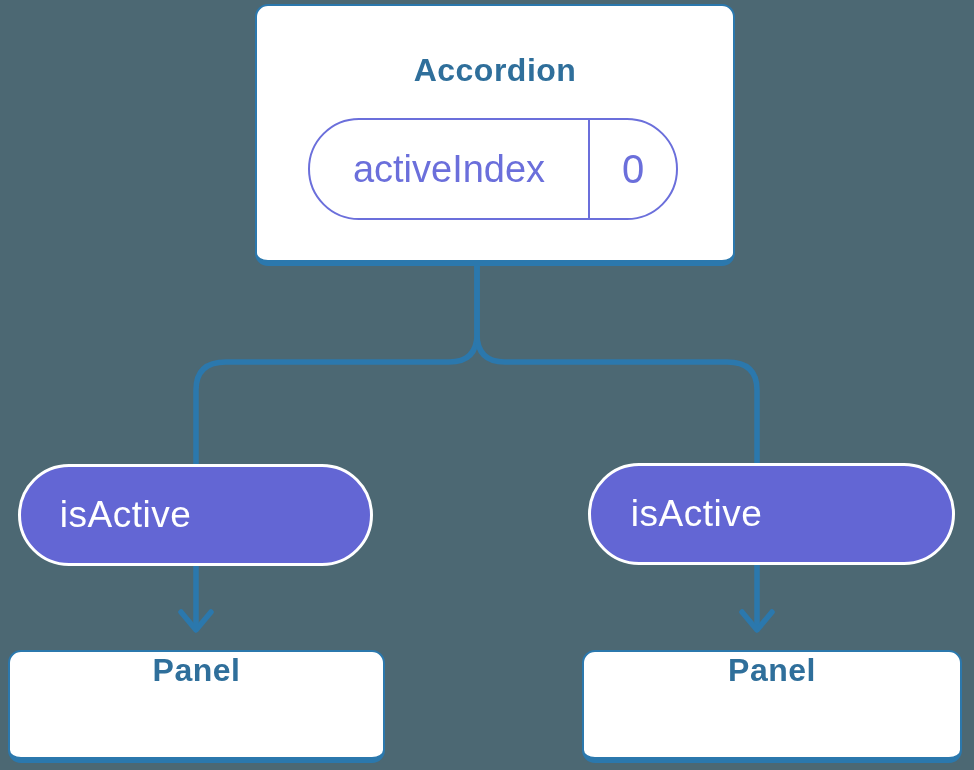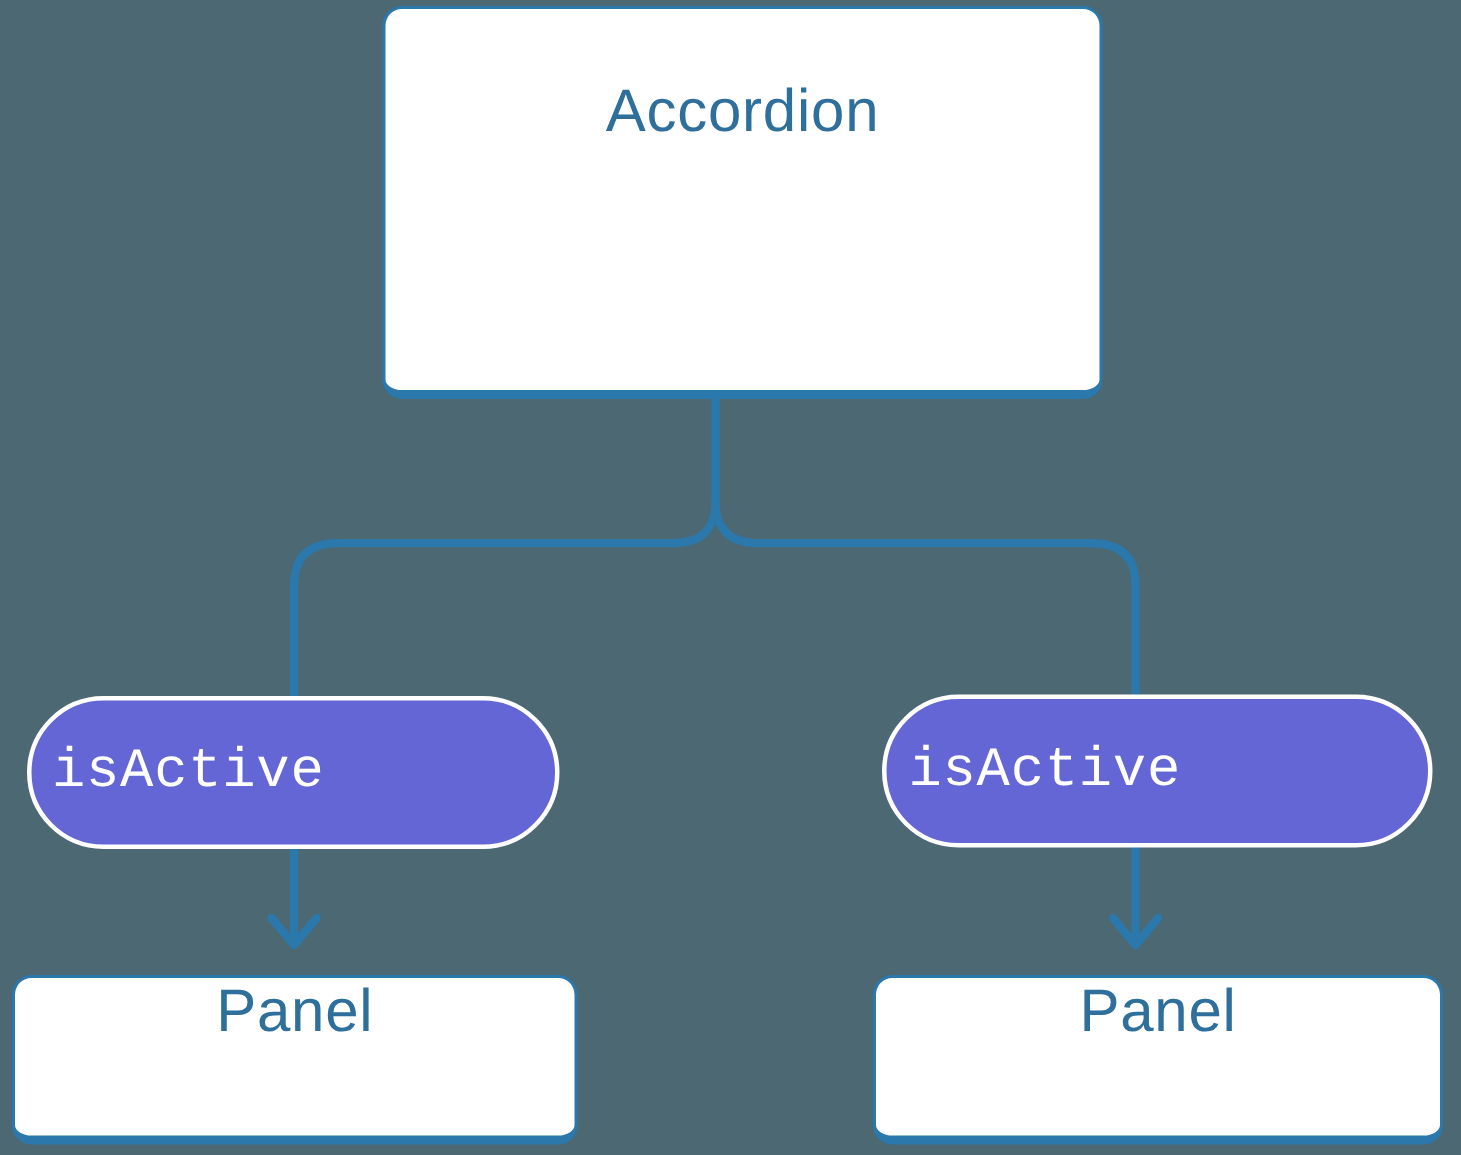--- a/index.html
+++ b/index.html
@@ -47,22 +47,22 @@
   }
   .node-box {
     position: absolute;
     background: var(--node-fill);
     border: 2.5px solid var(--node-border);
     border-bottom-width: 6px;
     border-radius: 13px;
   }
   .node-title {
     color: var(--node-text);
-    font-size: 40px;
-    font-weight: 400;
+    font-size: 32px;
+    font-weight: 700;
     text-align: center;
     letter-spacing: 0.5px;
   }
   .accordion-node {
     left: 255px; top: 4px;
     width: 480px; height: 262px;
   }
   .accordion-node .node-title {
     position: absolute;
     left: 0; right: 0; top: 46px;
@@ -101,21 +101,20 @@
     align-items: stretch;
     overflow: hidden;
   }
   .state-pill .seg {
     display: flex;
     align-items: center;
     justify-content: center;
     color: var(--state-text);
     font-size: 37px;
     letter-spacing: 0.5px;
-    font-family: Liberation Mono, monospace;
   }
   .state-pill .seg.value { border-left: 3px solid var(--state-border); flex: 1; }
   .state-pill-left  { left: 18px;  top: 464px; width: 355px; }
   .state-pill-left  .seg.name { width: 209px; }
   .state-pill-right { left: 588px; top: 463px; width: 367px; }
   .state-pill-right .seg.name { width: 211px; }
   .panel-node {
     display: flex;
     align-items: flex-start;
     justify-content: center;
@@ -136,20 +135,24 @@
       <path class="arrow" d="M 181 612 L 196 630 L 211 612"></path>
     </g>
     <g>
       <path class="arrow" d="M 757 562 L 757 628"></path>
       <path class="arrow" d="M 742 612 L 757 630 L 772 612"></path>
     </g>
   </svg>
 
   <div class="node-box accordion-node">
     <div class="node-title">Accordion</div>
+    <div class="prop-pill">
+      <div class="seg name">activeIndex</div>
+      <div class="seg value">0</div>
+    </div>
   </div>
 
   <div class="state-pill state-pill-left">
     <div class="seg name">isActive</div>
   </div>
 
   <div class="state-pill state-pill-right">
     <div class="seg name">isActive</div>
   </div>
 

